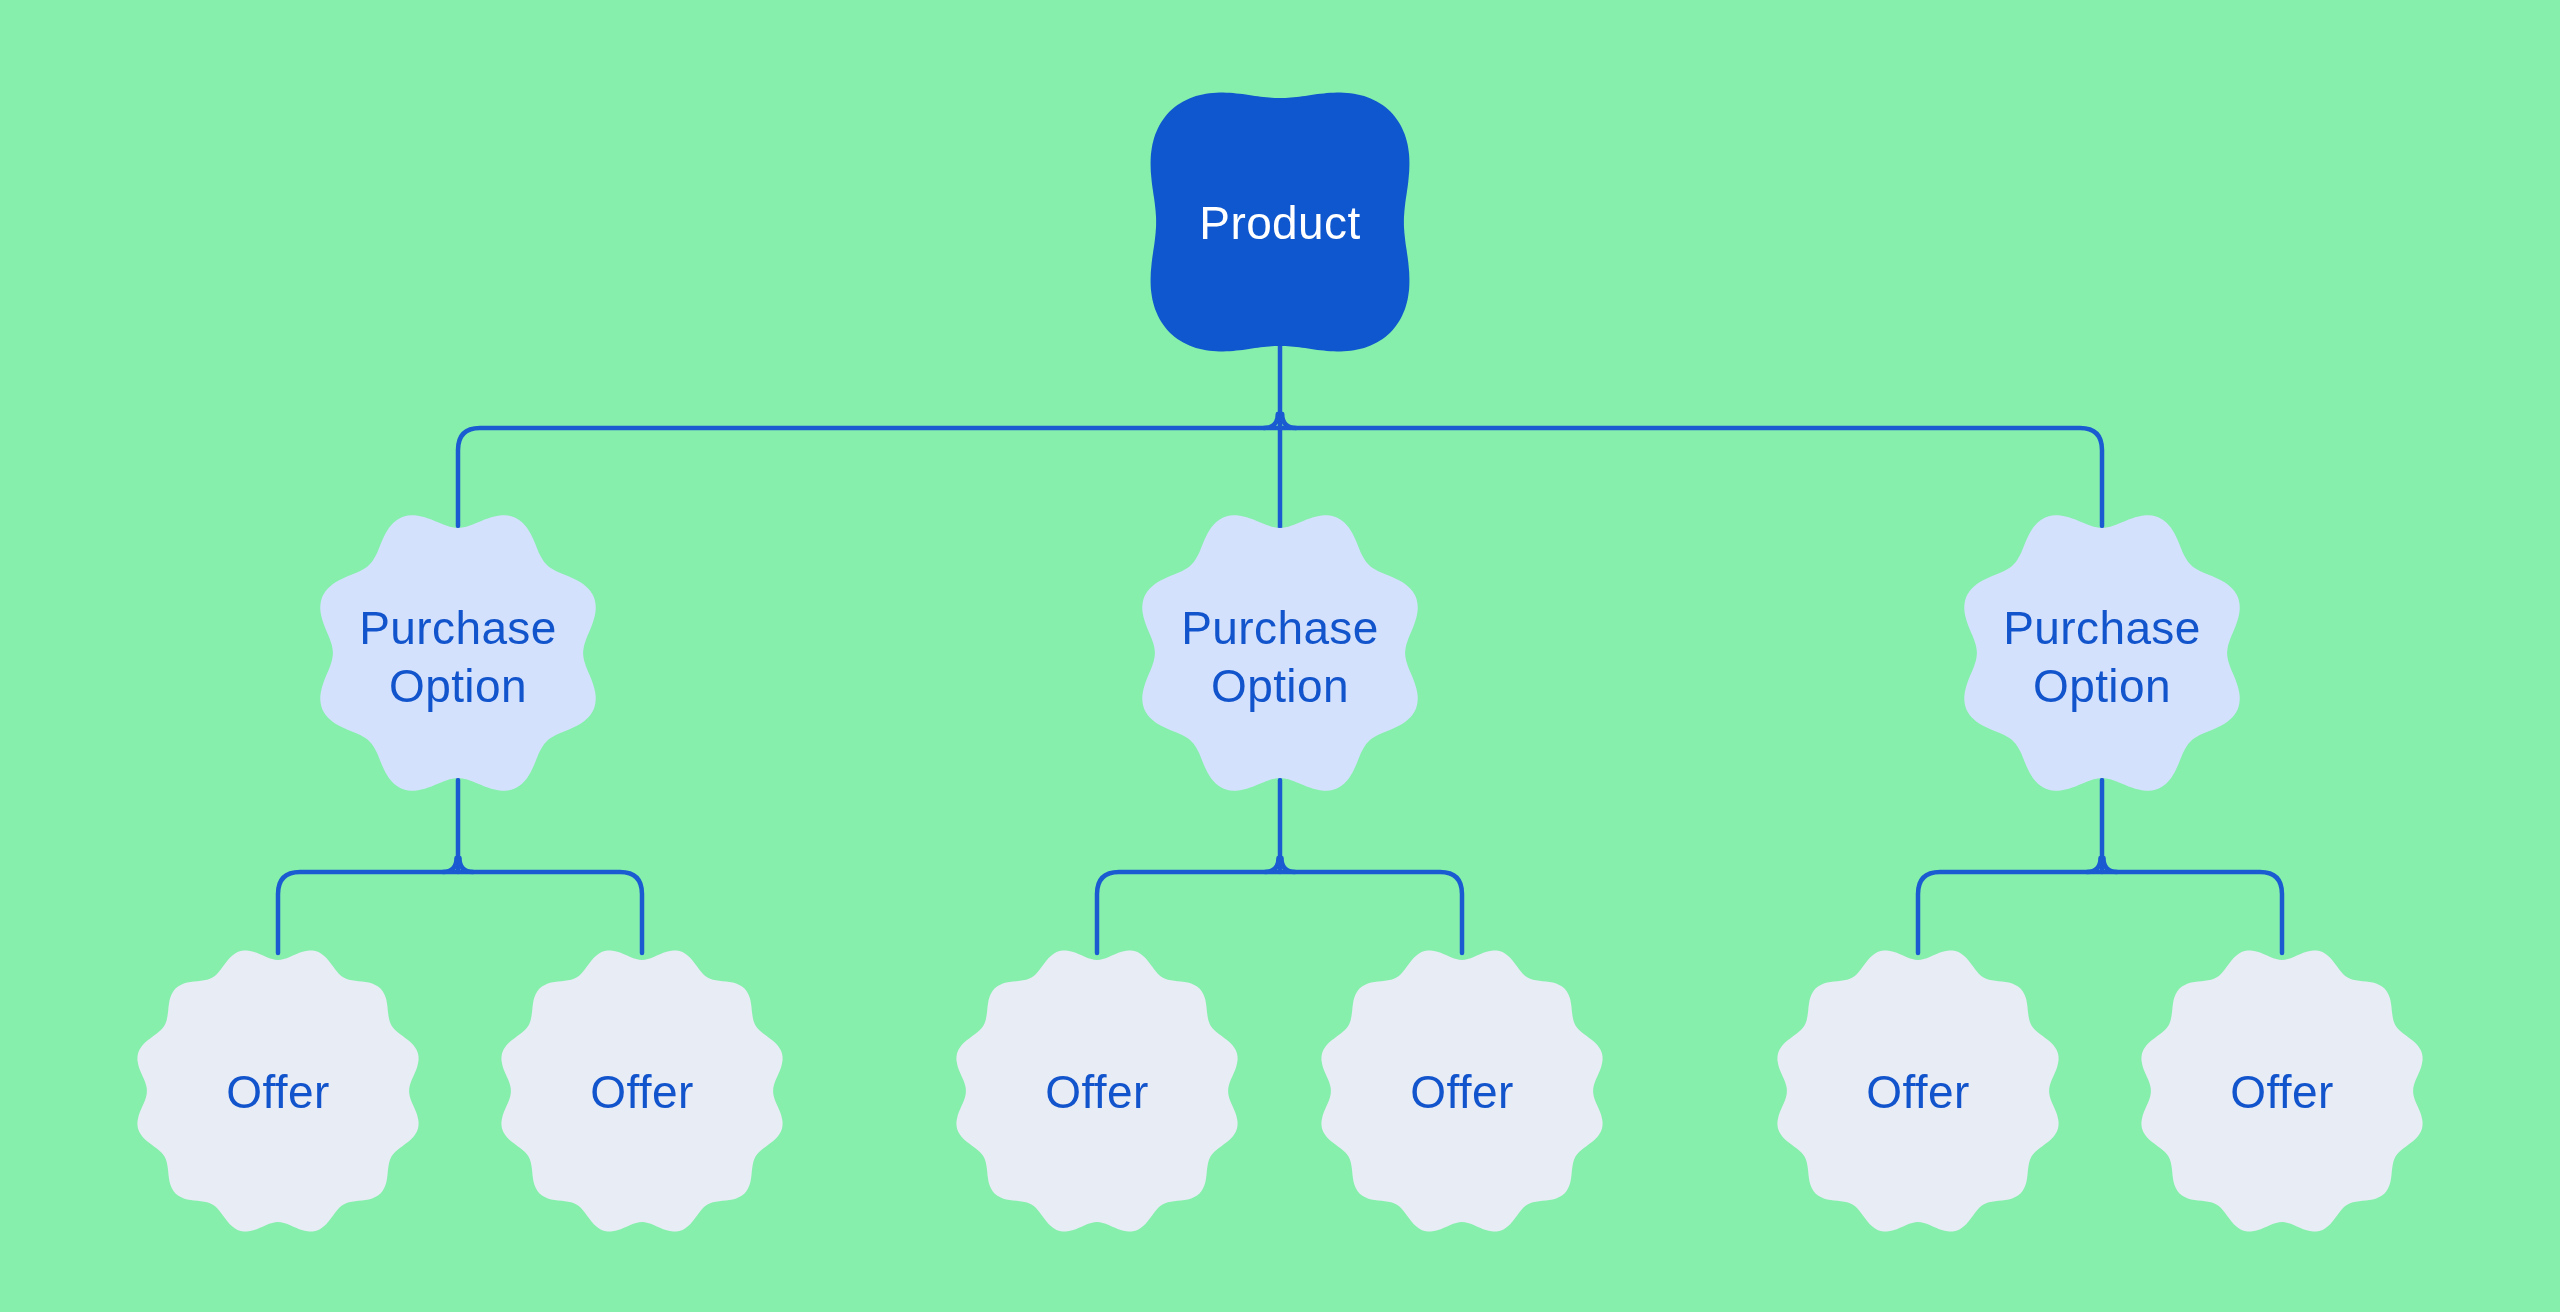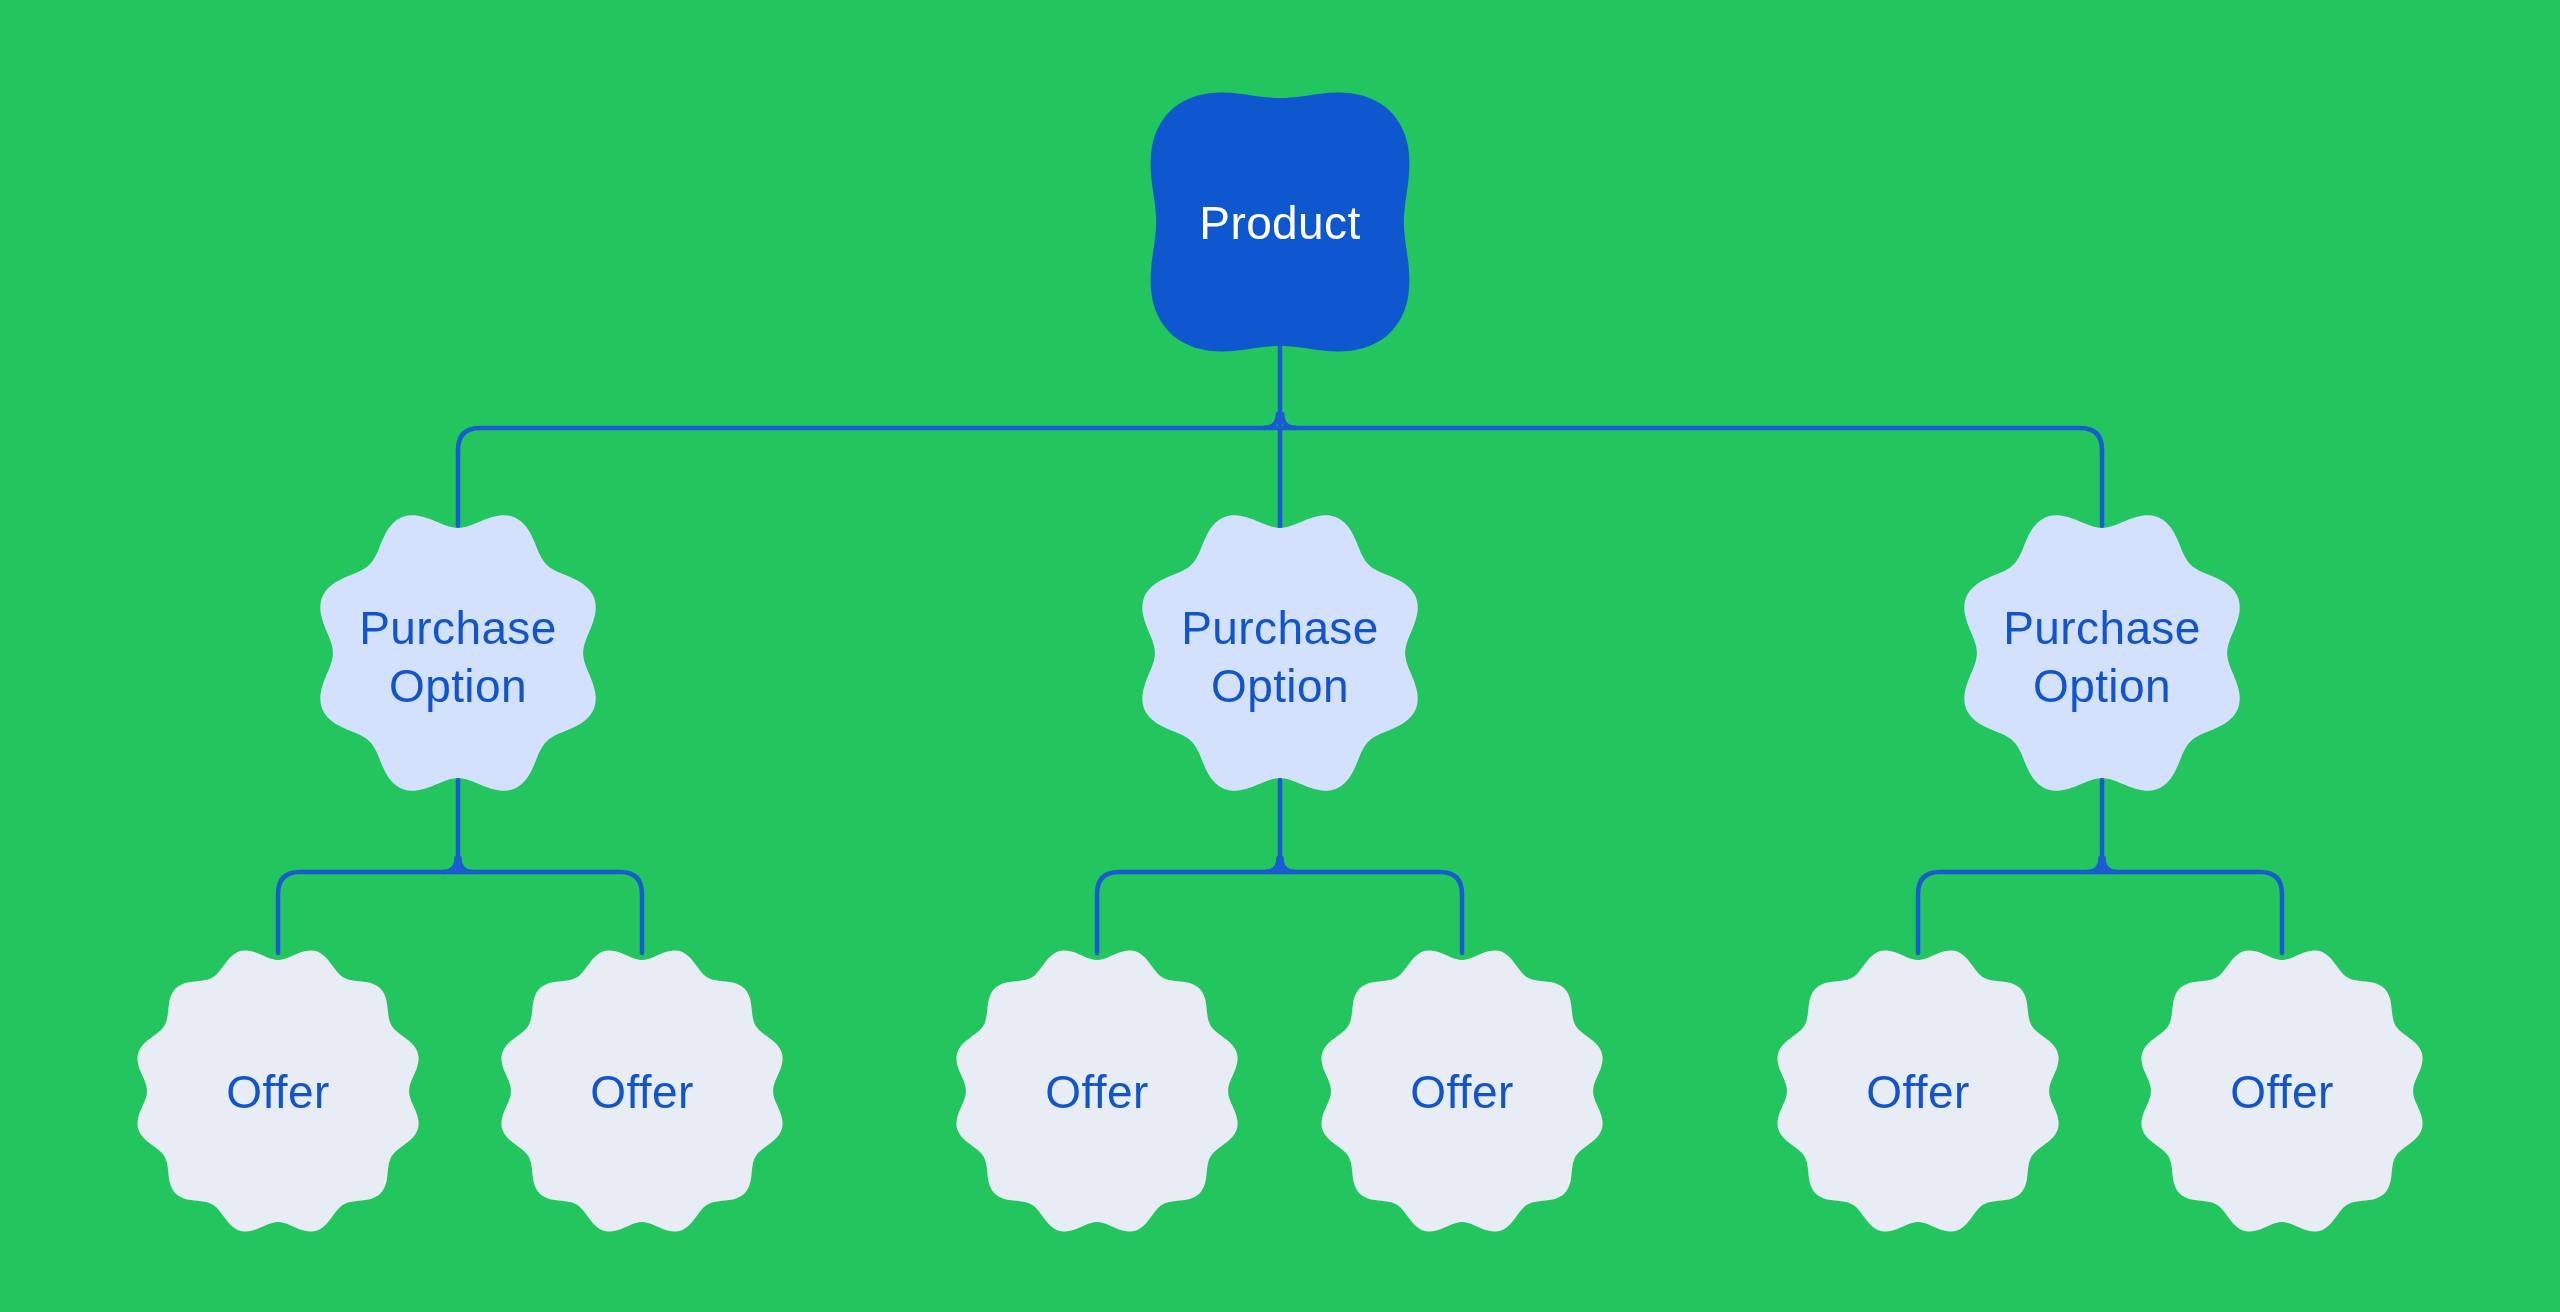--- a/index.html
+++ b/index.html
@@ -4,21 +4,21 @@
 <style>
   html, body {
     margin: 0;
     padding: 0;
     background: #FFFFFF;
   }
   .canvas {
     position: relative;
     width: 2560px;
     height: 1312px;
-    background: #22c55e;
+    background: #86efac;
     overflow: hidden;
   }
   svg.diagram {
     display: block;
     width: 2560px;
     height: 1312px;
   }
   .connector {
     fill: none;
     stroke-width: 4.5;

